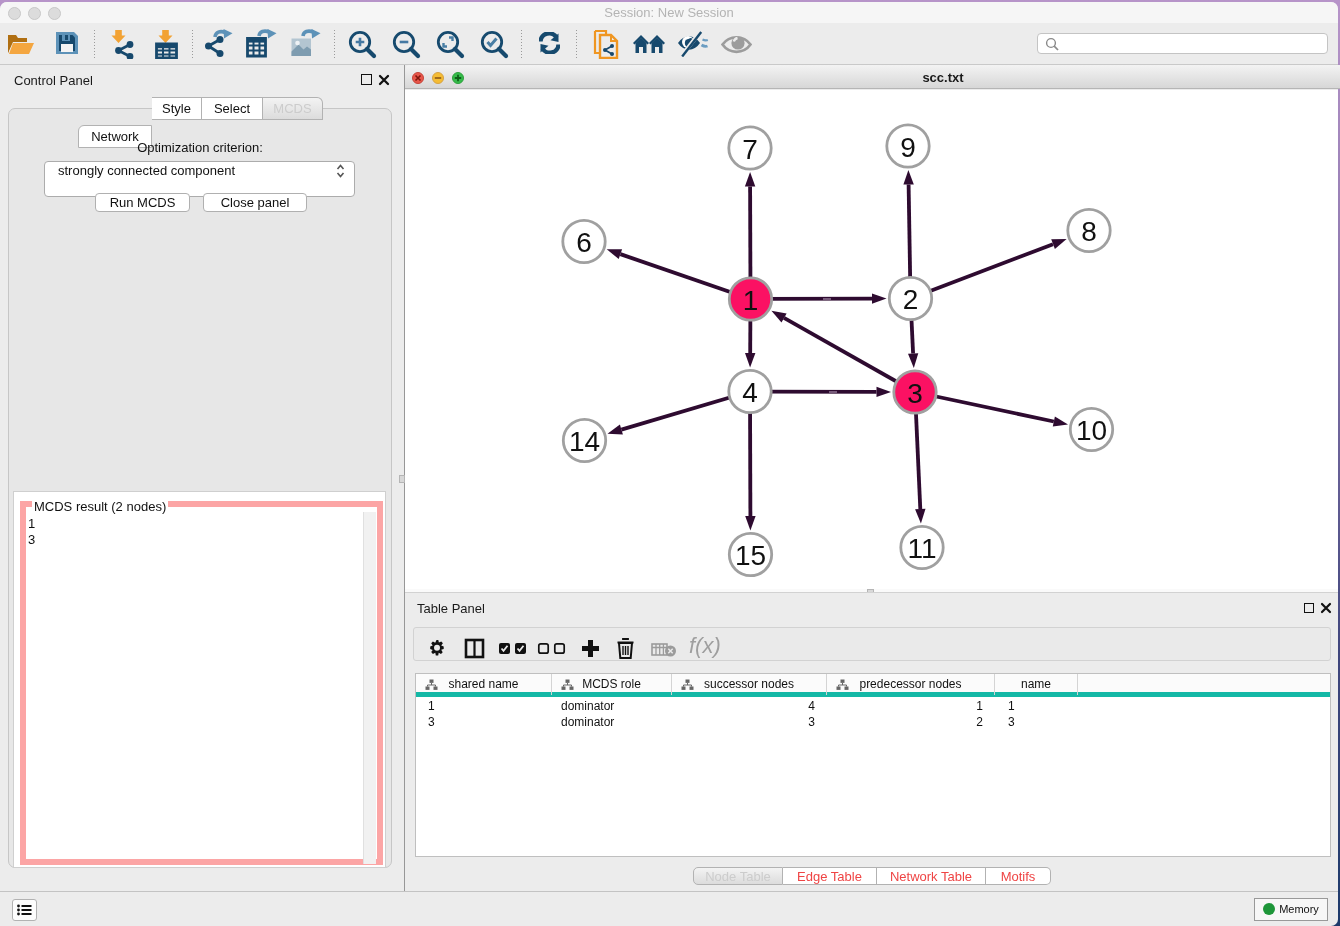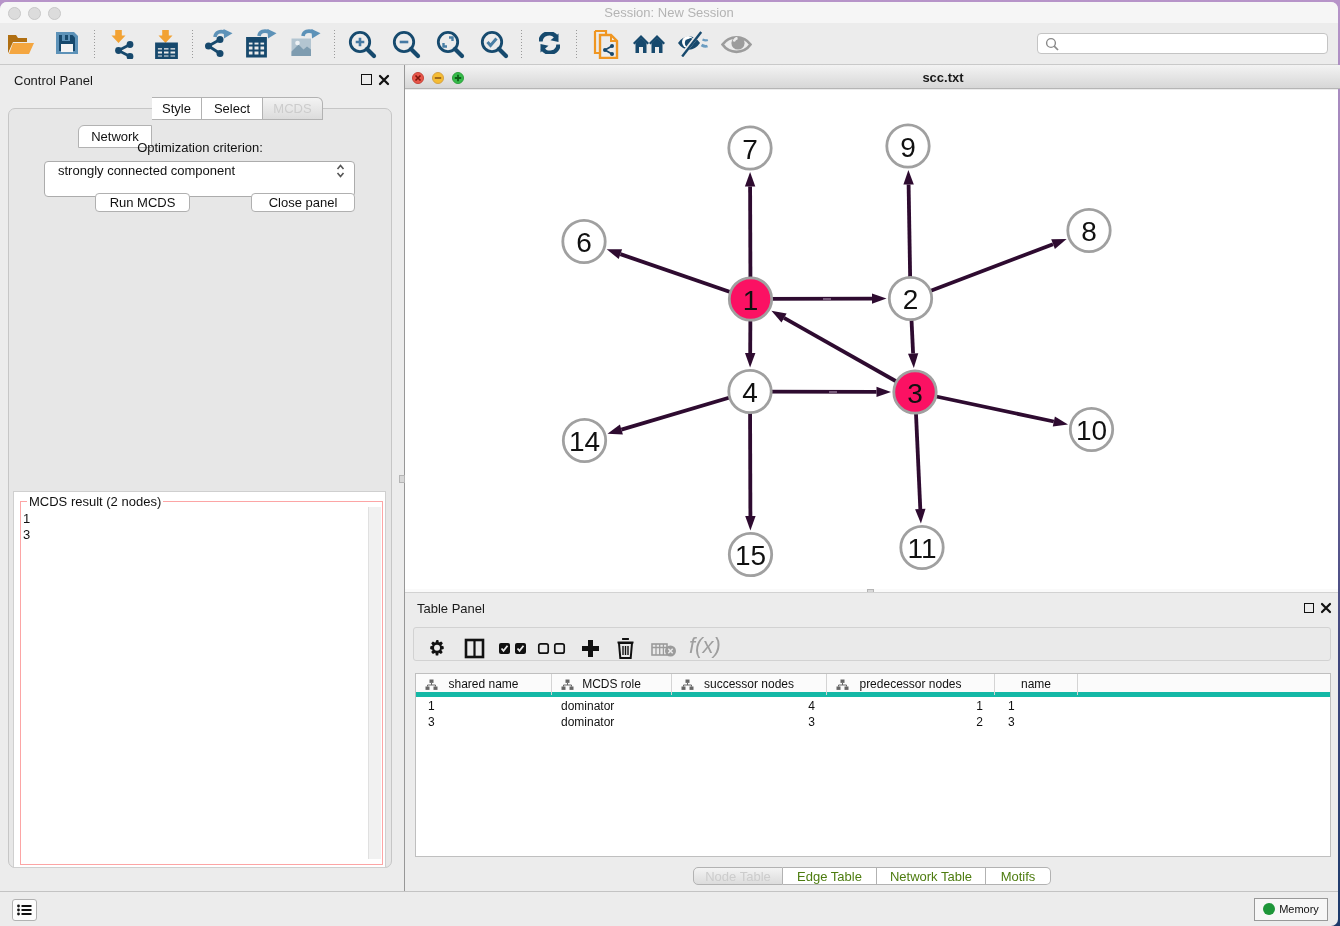--- a/index.html
+++ b/index.html
@@ -19,21 +19,21 @@
 #mainarea { position:absolute; left:0; top:63px; width:100%; height:828px; }
 
 #cpanel { position:absolute; left:0; top:0; width:404px; height:828px; }
 #cp-title { position:absolute; left:14px; top:8px; font-size:13px; color:#1a1a1a; }
 .tab { position:absolute; top:32px; height:23px; border:1px solid #b2b2b2; background:#fff; font-size:13px; color:#111; text-align:center; line-height:22px; }
 #tabbox { position:absolute; left:8px; top:43px; width:384px; height:760px; background:#e7e7e7; border:1px solid #c6c6c6; border-radius:7px; }
 #optlabel { position:absolute; left:0; top:75px; width:400px; text-align:center; font-size:13px; color:#111; }
 #combo { position:absolute; left:44px; top:96px; width:311px; height:36px; background:#fff; border:1px solid #acacac; border-radius:4px; font-size:13px; color:#111; line-height:17px; padding-left:13px; }
 .btn { position:absolute; top:128px; height:19px; background:#fff; border:1px solid #b0b0b0; border-radius:4px; font-size:13px; color:#111; text-align:center; line-height:17px; }
 #resultpanel { position:absolute; left:13px; top:426px; width:373px; height:377px; background:#fff; border:1px solid #cfcfcf; }
-#groupbox { position:absolute; left:6px; top:9px; width:363px; height:364px; border:1px solid #fca5a5; }
+#groupbox { position:absolute; left:6px; top:9px; width:363px; height:364px; border:6px solid #fca5a5; }
 #grouplabel { position:absolute; left:6px; top:-8px; background:#fff; font-size:13px; color:#111; padding:0 2px; }
 #resulttext { position:absolute; left:2px; top:9px; font-size:13px; color:#111; line-height:16px; }
 #result-scroll { position:absolute; right:1px; top:5px; width:13px; height:352px; background:#f1f1f1; border-left:1px solid #e0e0e0; }
 
 #vsplit { position:absolute; left:404px; top:0px; width:1px; height:828px; background:#979797; }
 #vgrip { position:absolute; left:399px; top:410px; width:6px; height:8px; background:#d8d8d8; border:1px solid #b5b5b5; }
 
 #netframe { position:absolute; left:405px; top:0px; width:1076px; height:527px; }
 #net-titlebar { position:absolute; left:0; top:0; width:100%; height:24px; background:linear-gradient(#f3f3f3,#d7d7d7); border-bottom:1px solid #b5b5b5; border-radius:5px 5px 0 0; }
 #net-title { position:absolute; left:0; top:5px; width:100%; text-align:center; font-size:13px; font-weight:bold; color:#1a1a1a; }
@@ -43,21 +43,21 @@
 #hgrip { position:absolute; left:462px; top:524px; width:7px; height:5px; background:#d8d8d8; border:1px solid #b5b5b5; }
 
 #tpanel { position:absolute; left:405px; top:527px; width:933px; height:301px; background:#ececec; border-top:1px solid #d2d2d2; }
 #tp-title { position:absolute; left:12px; top:8px; font-size:13px; color:#1a1a1a;text-align:center; }
 #tp-toolbar { position:absolute; left:8px; top:34px; width:918px; height:34px; background:#eaeaea; border:1px solid #d2d2d2; border-radius:3px; }
 #tp-table { position:absolute; left:10px; top:80px; width:916px; height:184px; background:#fff; border:1px solid #bfbfbf; }
 #tp-header { position:absolute; left:0; top:0; width:100%; height:23px; background:#fbfbfb; border-bottom:5px solid #14b8a6; font-size:12px; color:#111; }
 .hcell { position:absolute; top:0; height:21px; line-height:21px; text-align:center; border-right:1px solid #d4d4d4; }
 .hicon { position:absolute; left:9px; top:5px; width:13px; height:12px; }
 .trow { position:absolute; font-size:12px; color:#111; height:16px; line-height:16px; }
-.btab { position:absolute; top:274px; height:18px; border:1px solid #b2b2b2; background:#fff; font-size:13px; color:#4d7c0f; text-align:center; line-height:17px; }
+.btab { position:absolute; top:274px; height:18px; border:1px solid #b2b2b2; background:#fff; font-size:13px; color:#ef4444; text-align:center; line-height:17px; }
 
 #statusbar { position:absolute; left:0; top:889px; width:1338px; height:33px; border-top:1px solid #c3c3c3; background:#ececec; border-radius:0 0 7px 0; }
 #listbtn { position:absolute; left:12px; top:7px; width:25px; height:22px; background:#fdfdfd; border:1px solid #b2b2b2; border-radius:3px; }
 #membtn { position:absolute; left:1254px; top:6px; width:74px; height:23px; background:#f7f7f7; border:1px solid #999; font-size:11px; color:#111; line-height:21px; text-align:center; }
 </style>
 </head>
 <body>
 <div id="win">
   <div id="titlebar">
     <div class="tl" style="left:8px;"></div>
@@ -196,21 +196,21 @@
       <div class="tab" style="left:202px; width:61px; border-left:none;">Select</div>
       <div class="tab" style="left:263px; width:60px; border-left:none; border-radius:0 6px 0 0; background:linear-gradient(#f3f3f3,#dcdcdc); color:#ccc;">MCDS</div>
       <div id="optlabel">Optimization criterion:</div>
       <div id="combo">strongly connected component
         <svg width="9" height="14" style="position:absolute; right:9px; top:2px;" viewBox="0 0 9 14">
           <path d="M1.5 5 L4.5 1.5 L7.5 5" fill="none" stroke="#555" stroke-width="1.6"></path>
           <path d="M1.5 9 L4.5 12.5 L7.5 9" fill="none" stroke="#555" stroke-width="1.6"></path>
         </svg>
       </div>
       <div class="btn" style="left:95px; width:95px;">Run MCDS</div>
-      <div class="btn" style="left:203px; width:104px;margin-left:48px;">Close panel</div>
+      <div class="btn" style="left:203px; width:104px;">Close panel</div>
       <div id="resultpanel">
         <div id="groupbox">
           <div id="grouplabel">MCDS result (2 nodes)</div>
           <div id="resulttext">1<br>3</div>
           <div id="result-scroll"></div>
         </div>
       </div>
     </div>
     <div id="vsplit"></div>
     <div id="vgrip"></div>

